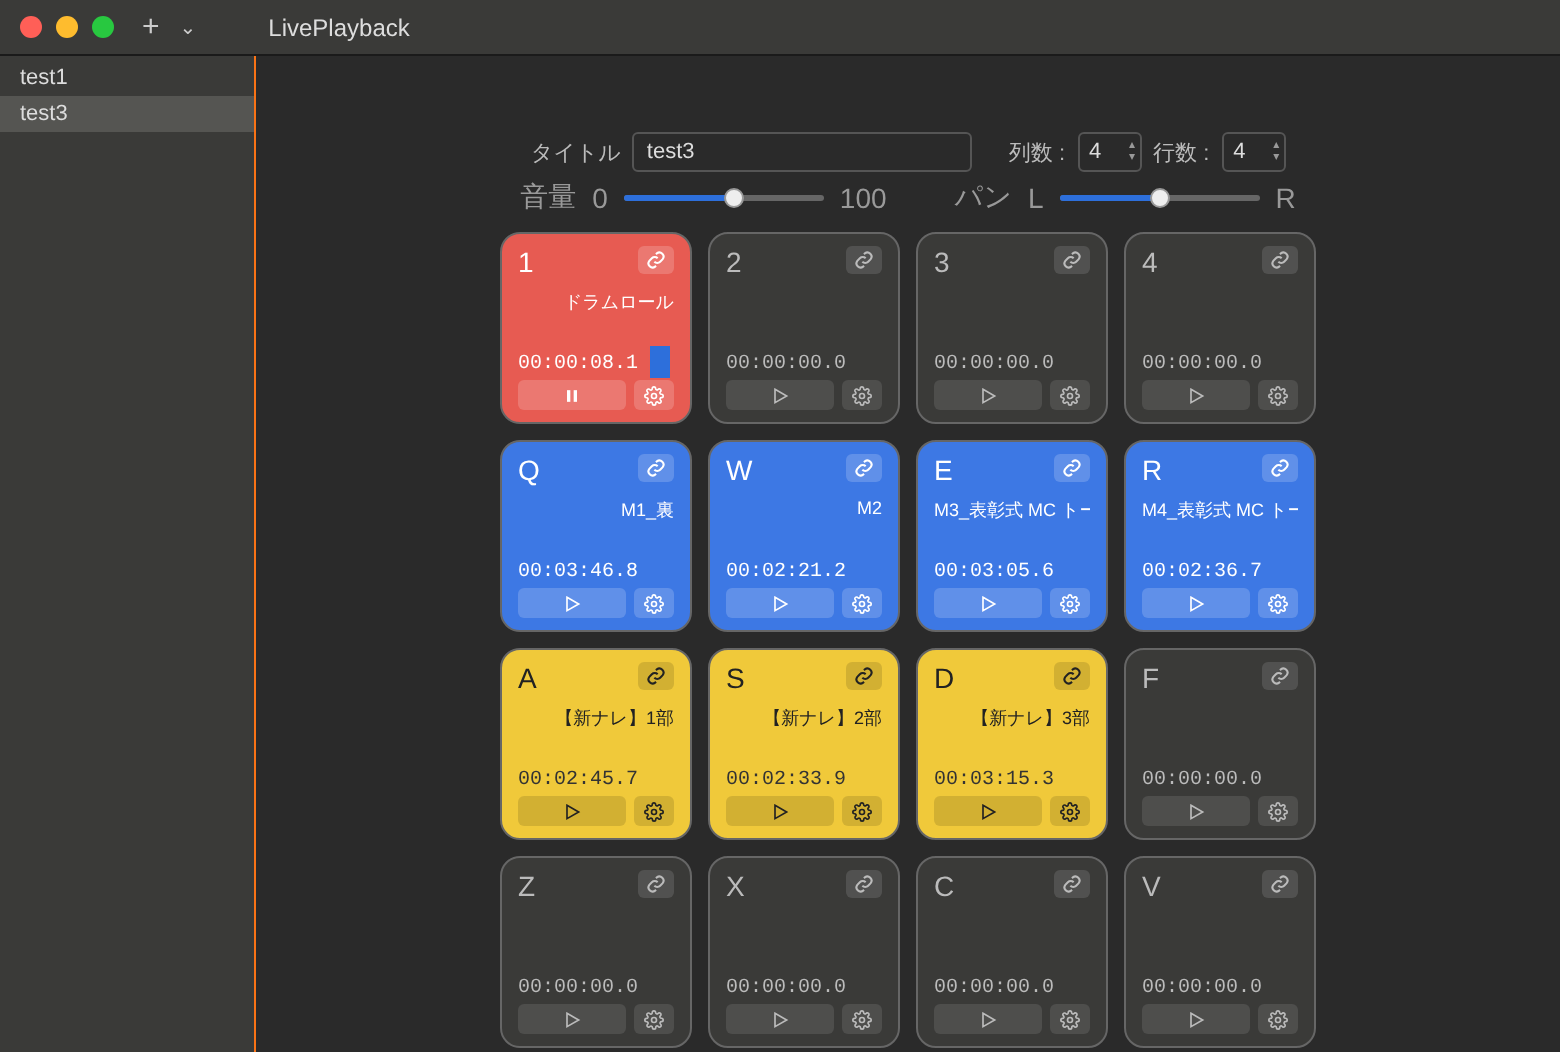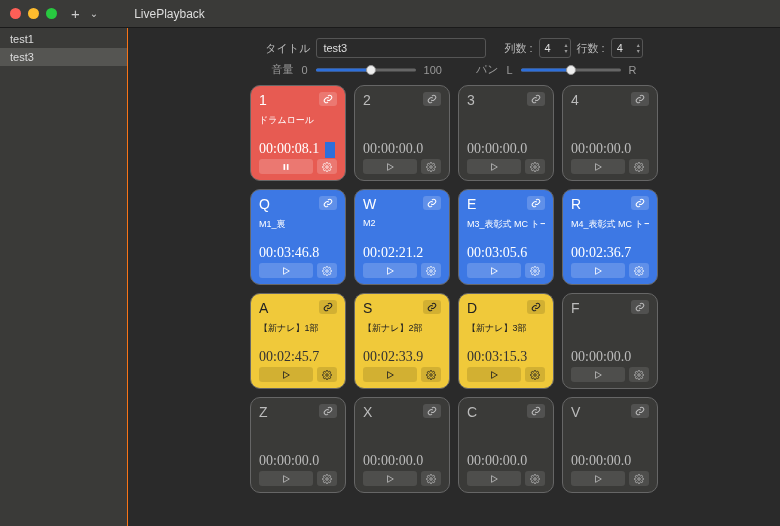--- a/index.html
+++ b/index.html
@@ -50,20 +50,21 @@
     align-items:center;
     padding-top:10px;
   }
   .controls-row {
     display:flex;
     align-items:center;
     gap:6px;
     font-size:11px;
     color:#bbb;
     margin-bottom:4px;
+    margin-top:28px;
   }
   .title-input {
     background:#2a2a2a;
     border:1px solid #555;
     border-radius:3px;
     color:#ddd;
     padding:2px 6px;
     width:170px;
     height:20px;
     font-size:11px;
@@ -81,21 +82,21 @@
     padding:0 2px 0 5px;
     font-size:11px;
   }
   .numbox .steppers {
     display:flex; flex-direction:column; font-size:6px; line-height:6px; color:#999;
   }
   .sliders-row {
     display:flex;
     align-items:center;
     gap:8px;
-    font-size:11px;
+    font-size:14px;
     color:#999;
     margin-bottom:8px;
   }
   .slider {
     position:relative;
     height:12px;
     display:flex;
     align-items:center;
   }
   .slider .track {
@@ -149,29 +150,29 @@
     width:18px; height:14px;
     border-radius:3px;
     background:rgba(255,255,255,0.18);
     display:flex; align-items:center; justify-content:center;
     font-size:9px;
   }
   .pad.yellow .pad-link { background:rgba(0,0,0,0.12); }
   .pad.empty .pad-link { background:rgba(255,255,255,0.12); }
   .pad-name {
     font-size:9px;
-    text-align:left;
+    text-align:right;
     margin-top:6px;
     min-height:12px;
     white-space:nowrap;
     overflow:hidden;
   }
   .pad-time {
-    font-family: Liberation Serif, serif;
-    font-size:14px;
+    font-family: Liberation Mono, monospace;
+    font-size:10px;
     margin-top:auto;
     margin-bottom:2px;
   }
   .pad.yellow .pad-time { color:#333; }
   .progress-block {
     position:absolute;
     bottom:22px;
     right:10px;
     width:10px;
     background:#2d6fdb;

